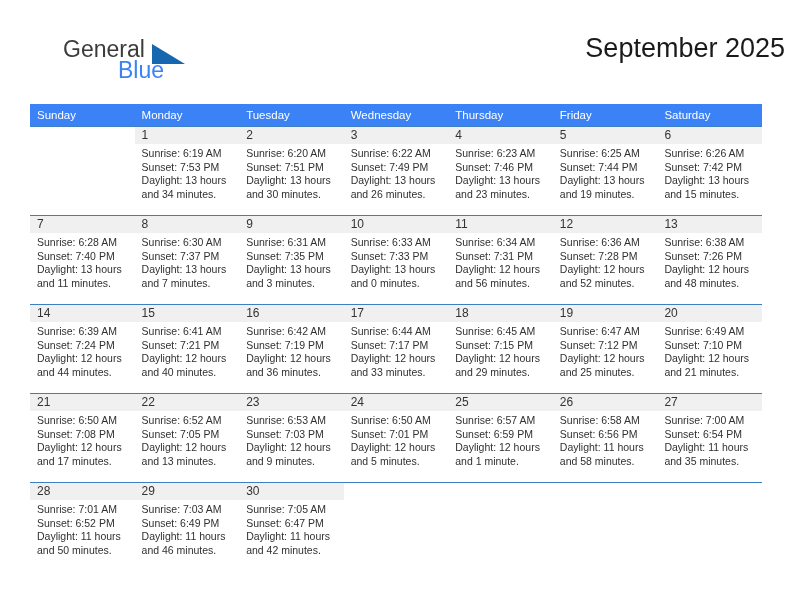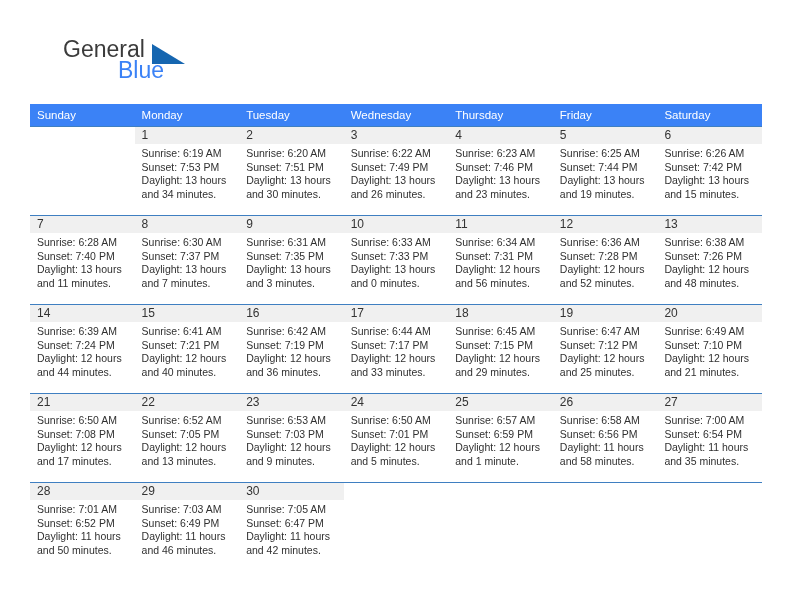--- a/index.html
+++ b/index.html
@@ -150,20 +150,21 @@
 
 <div class="page">
 
   <div class="header">
     <div class="logo">
       <span class="logo-general">General</span>
       <span class="logo-triangle"></span>
       <span class="logo-blue">Blue</span>
     </div>
     <div class="title-block">
+      <div class="cal-title">September 2025</div>
     </div>
   </div>
 
   <table class="calendar">
     <thead>
       <tr>
         <th>Sunday</th>
         <th>Monday</th>
         <th>Tuesday</th>
         <th>Wednesday</th>

